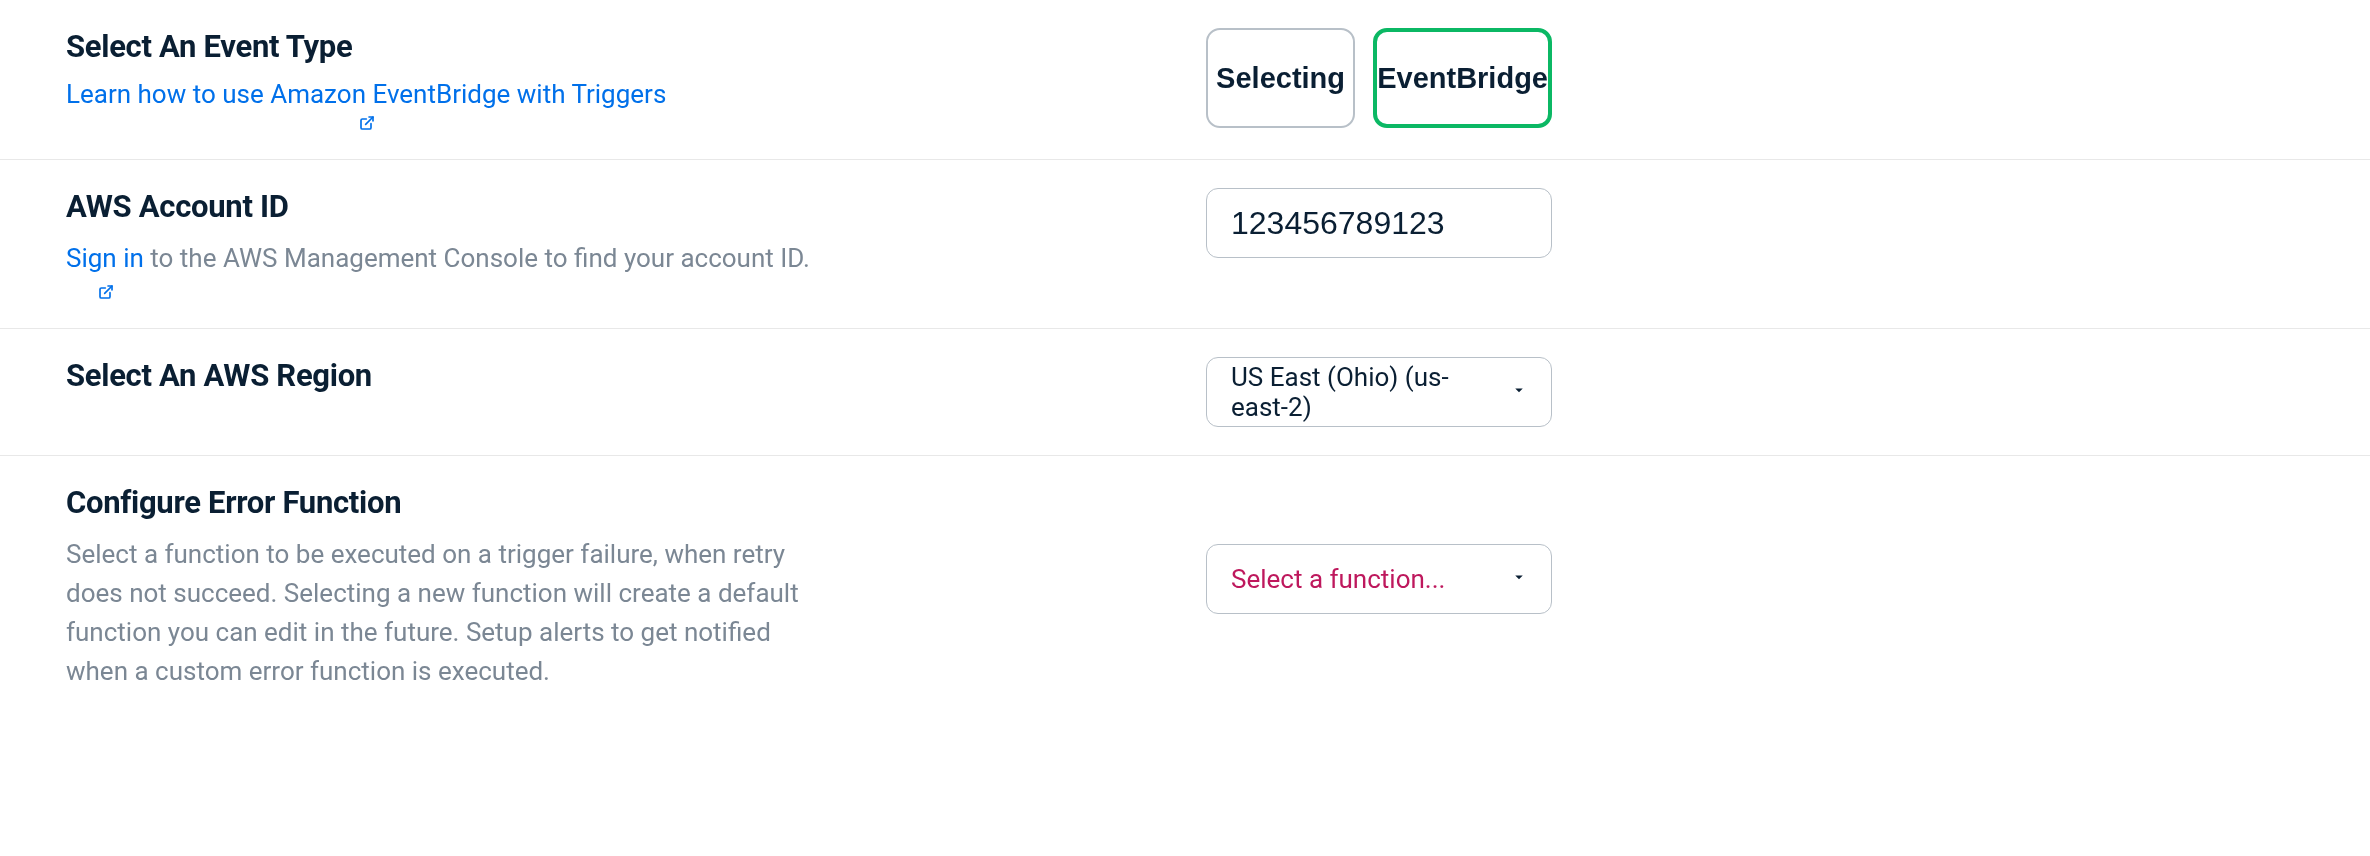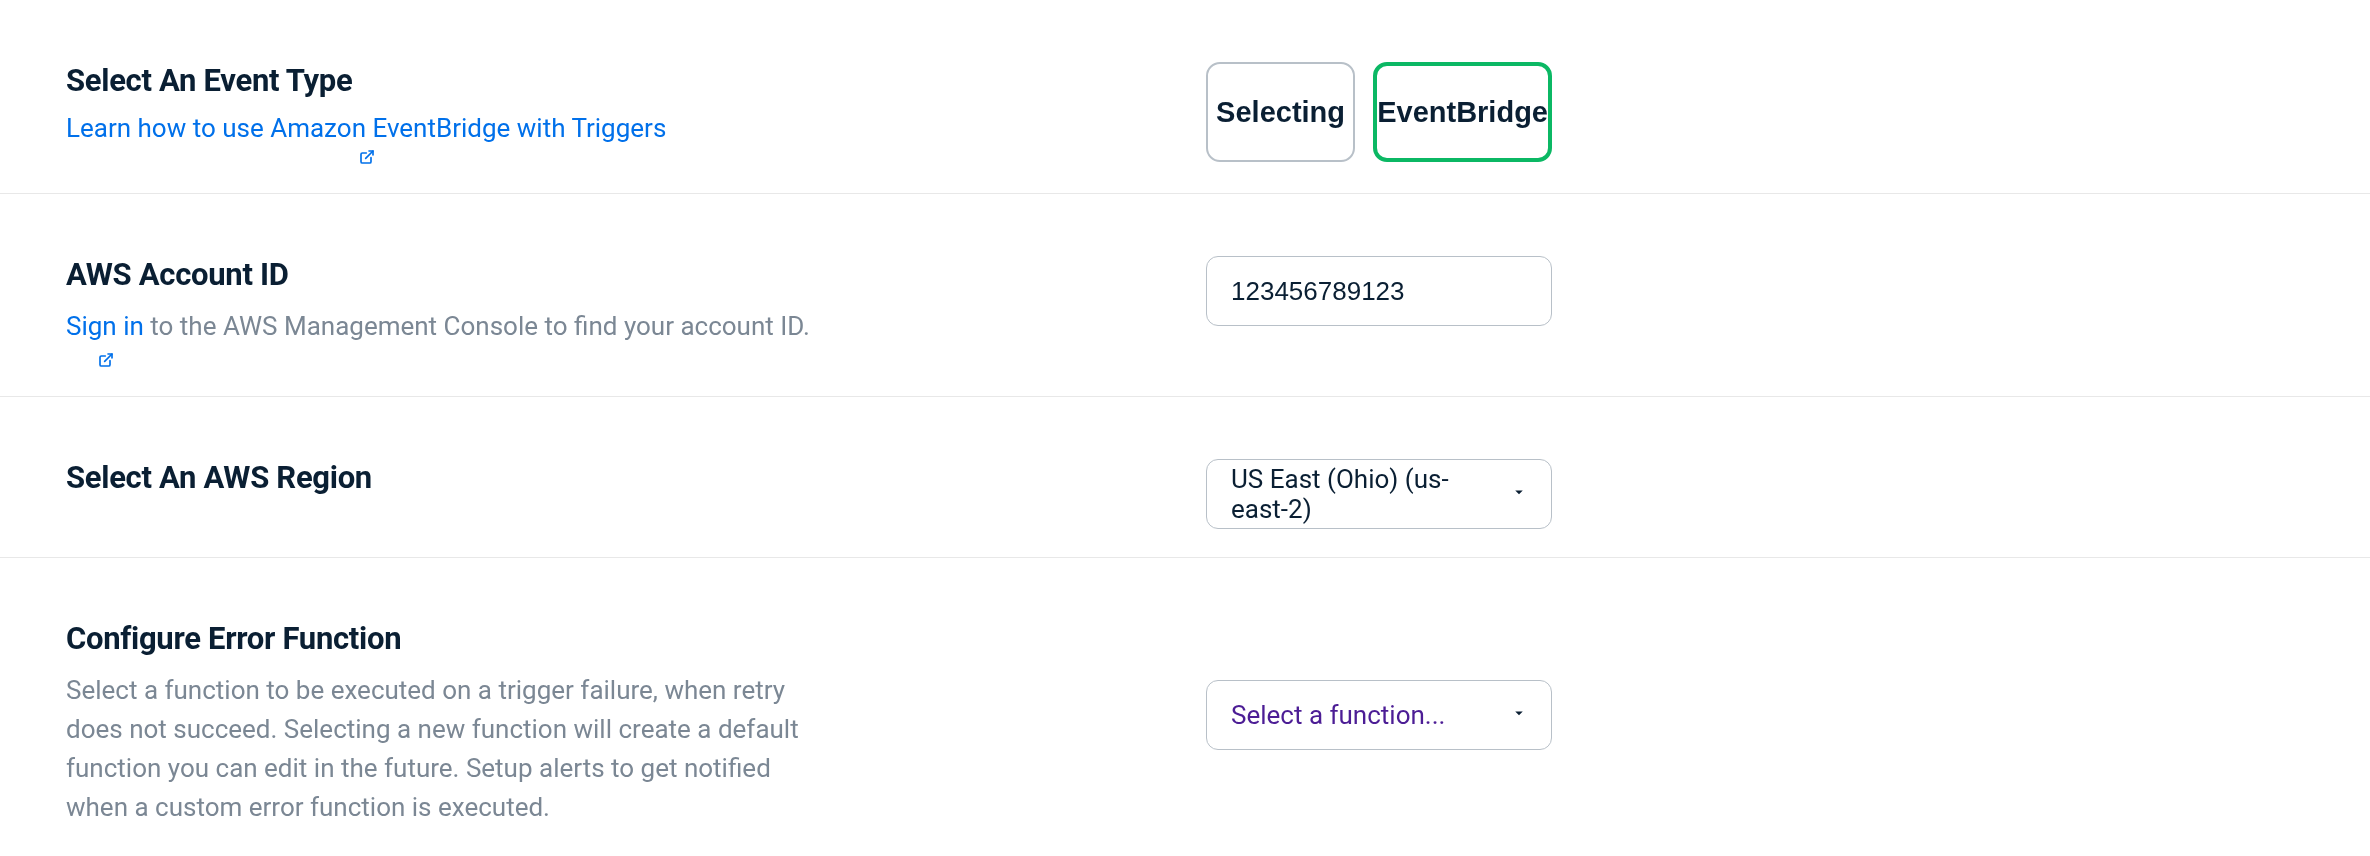--- a/index.html
+++ b/index.html
@@ -11,21 +11,20 @@
   }
   .form-container {
     width: 100%;
   }
   .form-row {
     display: flex;
     align-items: flex-start;
     padding: 28px 18px 28px 66px;
     border-bottom: 1px solid #e8e8e8;
     gap: 40px;
-    margin-top: 34px;
   }
   .form-row:last-child { border-bottom: none; }
   .label-col {
     flex: 0 0 1100px;
   }
   .control-col {
     flex: 1 1 auto;
     display: flex;
     align-items: flex-start;
     padding-right: 800px;
@@ -82,21 +81,21 @@
   }
   .toggle-btn.selected {
     border: 4px solid #0bb864;
     text-align: center;
   }
   .text-input {
     width: 100%;
     height: 70px;
     border: 1.5px solid #b8c0c8;
     border-radius: 12px;
-    font-size: 26px;
+    font-size: 32px;
     color: #0a1f33;
     padding: 0 24px;
     outline: none;
     background: #fff;
   }
   .select-wrap {
     position: relative;
     width: 100%;
   }
   .select-display {
@@ -105,21 +104,21 @@
     border: 1.5px solid #b8c0c8;
     border-radius: 12px;
     font-size: 26px;
     color: #0a1f33;
     padding: 0 60px 0 24px;
     background: #fff;
     display: flex;
     align-items: center;
     cursor: pointer;
   }
-  .select-display.placeholder { color: #4c1d95; text-align: right; }
+  .select-display.placeholder { color: #be185d; text-align: right; }
   .select-caret {
     position: absolute;
     right: 24px;
     top: 50%;
     transform: translateY(-50%);
     pointer-events: none;
   }
   .select-caret svg { width: 18px; height: 18px; }
   .row-region .label-col { display: flex; align-items: center; }
   .row-region .heading { margin-bottom: 0; }

